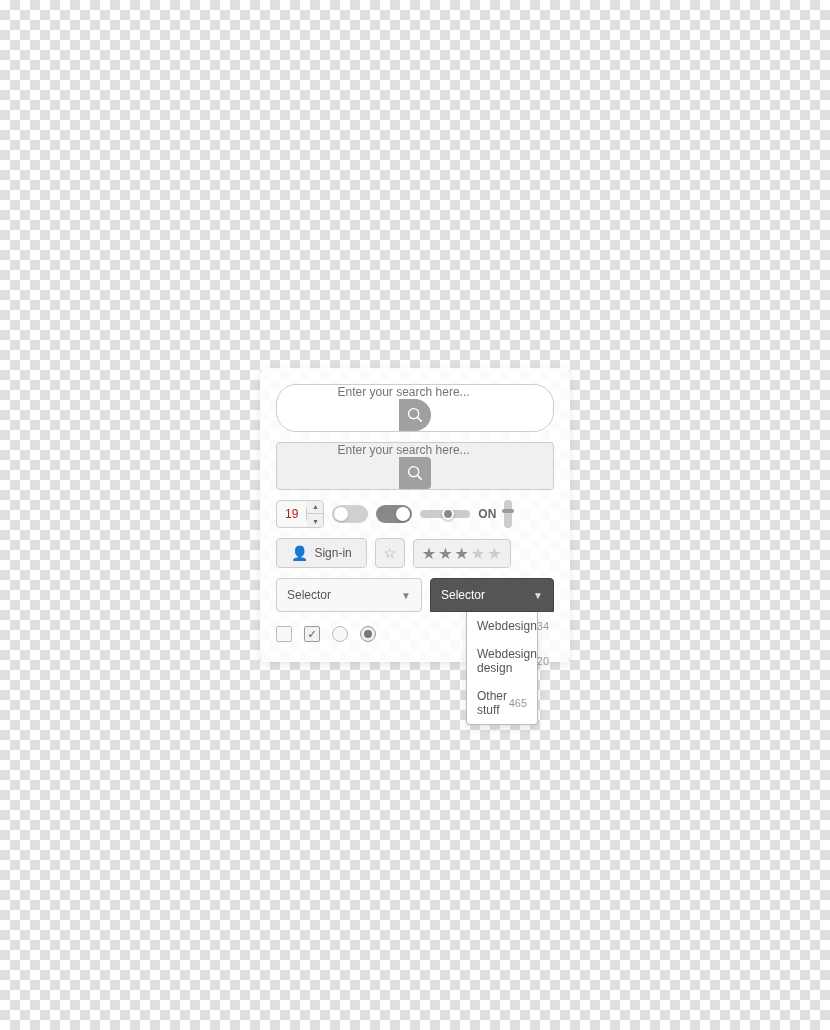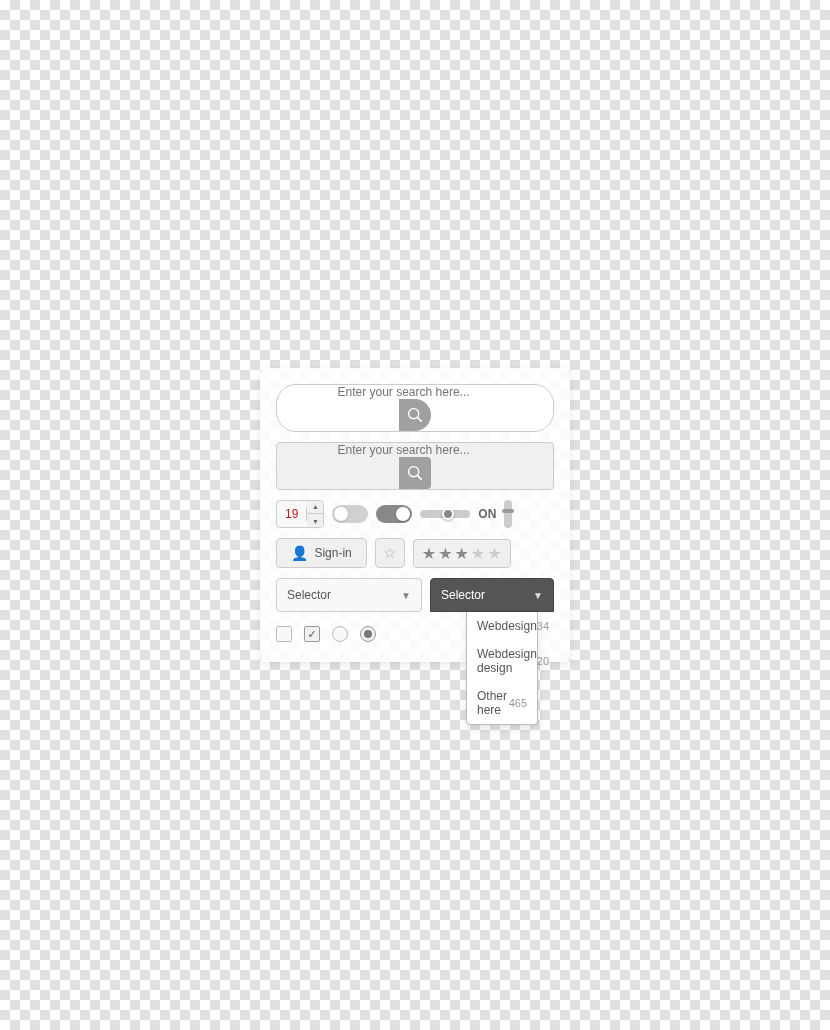--- a/index.html
+++ b/index.html
@@ -542,21 +542,21 @@
       <div class="dropdown-menu">
         <div class="dropdown-item">
           <span>Webdesign</span>
           <span class="count">34</span>
         </div>
         <div class="dropdown-item">
           <span>Webdesign design</span>
           <span class="count">20</span>
         </div>
         <div class="dropdown-item">
-          <span>Other here</span>
+          <span>Other stuff</span>
           <span class="count">465</span>
         </div>
       </div>
     </div>
   </div>
 
   <div class="check-radio-row">
     <div class="checkbox-unchecked"></div>
     <div class="checkbox-checked">✓</div>
     <div class="radio-unchecked"></div>

